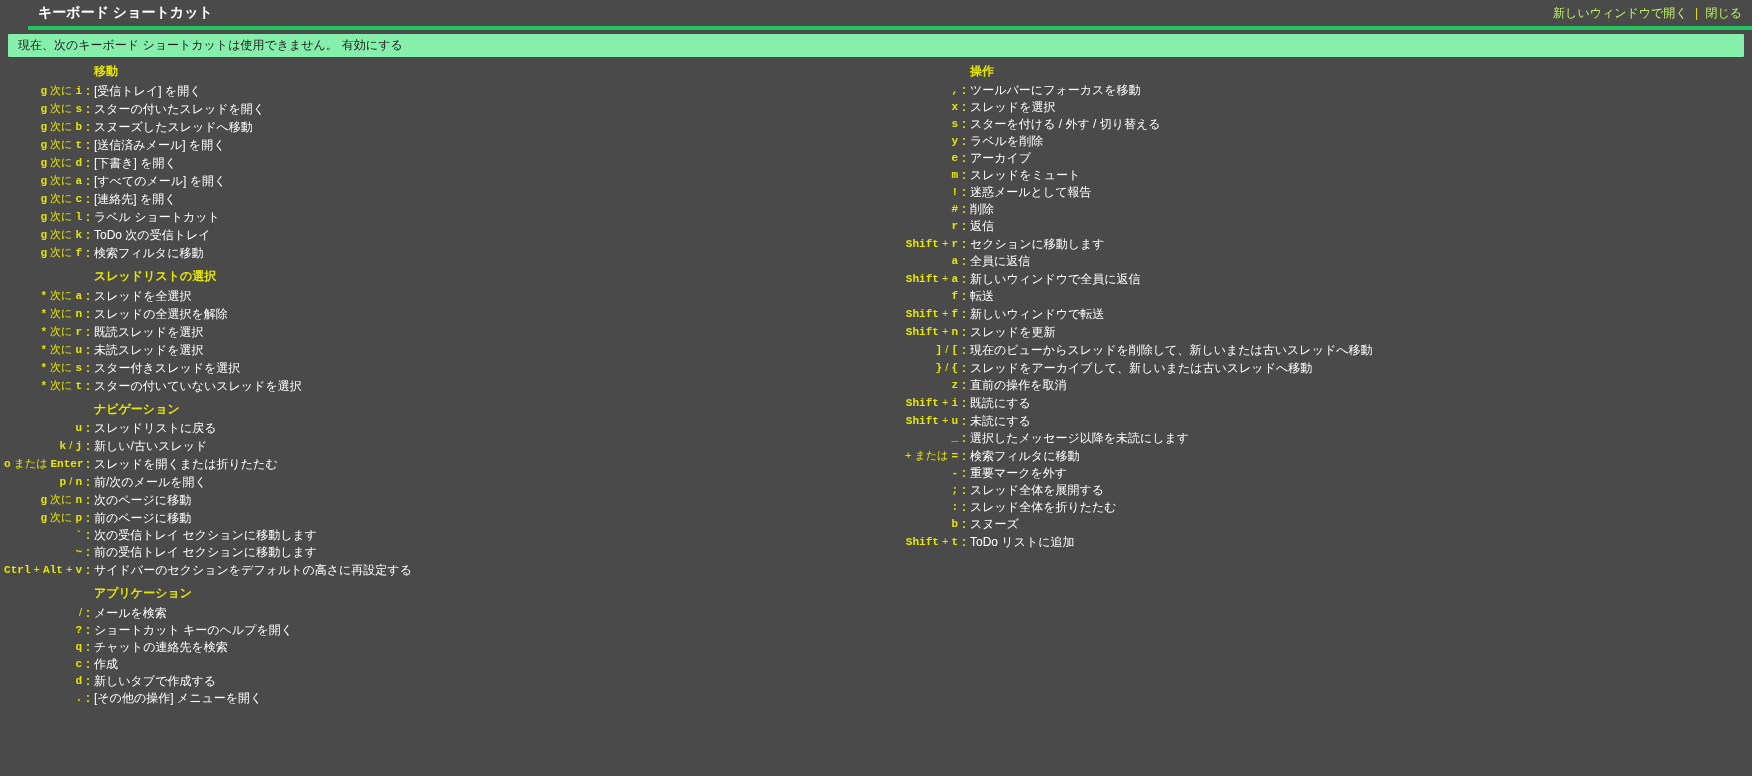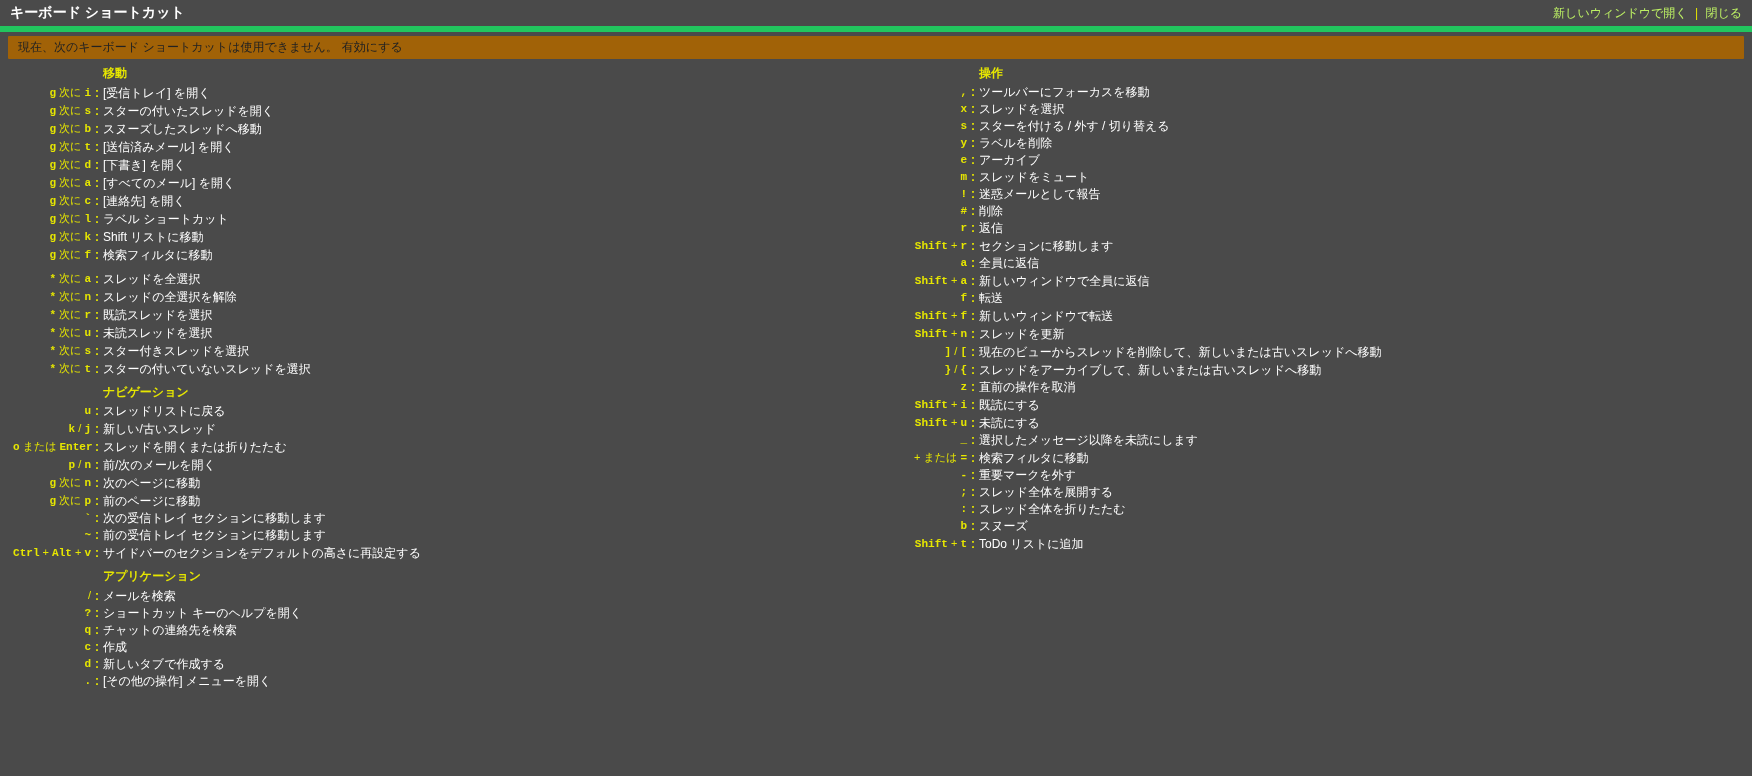--- a/index.html
+++ b/index.html
@@ -11,57 +11,58 @@
     width: 1752px;
     height: 776px;
     overflow: hidden;
     position: relative;
   }
   .header {
     display: flex;
     justify-content: space-between;
     align-items: center;
     padding: 4px 10px;
-    border-bottom: 6px solid #22c55e;
+    border-bottom: 4px solid #22c55e;
+    margin-left: 28px;
   }
   .header-title {
     font-size: 14px;
     font-weight: bold;
     color: #fff;
   }
   .header-links {
     font-size: 12px;
     color: #e6e600;
   }
   .header-links a {
     color: #bef264;
     cursor: pointer;
   }
   .header-sep { color: #e6e600; margin: 0 4px; }
   .warning-bar {
-    background: #a16207;
+    background: #86efac;
     color: #222;
     padding: 3px 10px;
     font-size: 12px;
     margin: 4px 8px 6px 8px;
     border-radius: 1px;
     display: flex;
   }
   .warning-bar a {
     color: #222;
     cursor: pointer;
     margin-left: 4px;
   }
   .content {
     display: flex;
     padding: 0 0 0 0;
   }
   .column {
     flex: 1;
-    padding-left: 13px;
+    padding-left: 4px;
   }
   .section {
     margin-bottom: 6px;
   }
   .section-title {
     font-weight: bold;
     color: #e6e600;
     margin-left: 90px;
     margin-bottom: 2px;
     font-size: 12px;
@@ -155,29 +156,30 @@
           <div class="desc">[連絡先] を開く</div>
         </div>
         <div class="row">
           <div class="keys"><span>g</span><span class="connector"> 次に </span><span>l</span></div>
           <div class="colon">:</div>
           <div class="desc">ラベル ショートカット</div>
         </div>
         <div class="row">
           <div class="keys"><span>g</span><span class="connector"> 次に </span><span>k</span></div>
           <div class="colon">:</div>
-          <div class="desc">Shift リストに移動</div>
+          <div class="desc">ToDo 次の受信トレイ</div>
         </div>
         <div class="row">
           <div class="keys"><span>g</span><span class="connector"> 次に </span><span>f</span></div>
           <div class="colon">:</div>
           <div class="desc">検索フィルタに移動</div>
         </div>
       </div>
       <div class="section">
+        <div class="section-title">スレッドリストの選択</div>
         <div class="row">
           <div class="keys"><span>*</span><span class="connector"> 次に </span><span>a</span></div>
           <div class="colon">:</div>
           <div class="desc">スレッドを全選択</div>
         </div>
         <div class="row">
           <div class="keys"><span>*</span><span class="connector"> 次に </span><span>n</span></div>
           <div class="colon">:</div>
           <div class="desc">スレッドの全選択を解除</div>
         </div>

